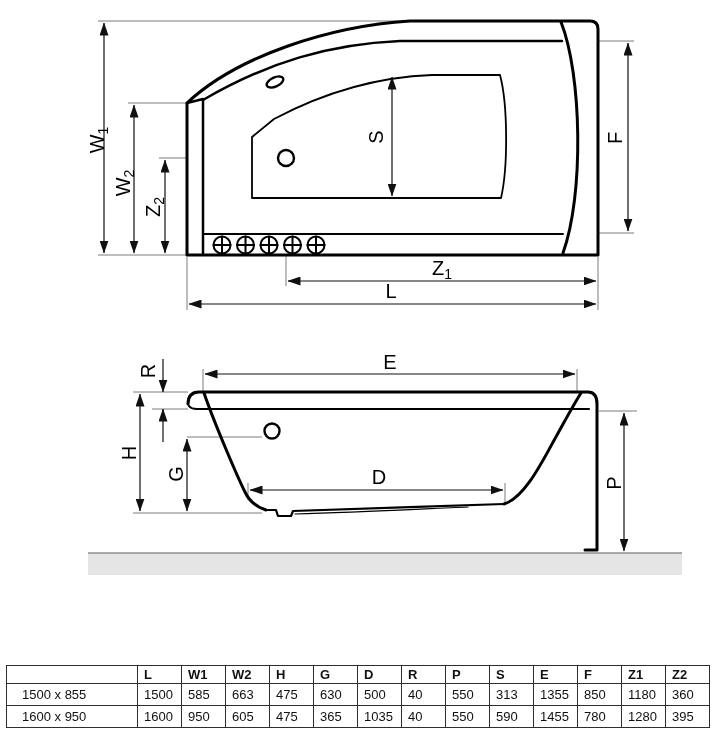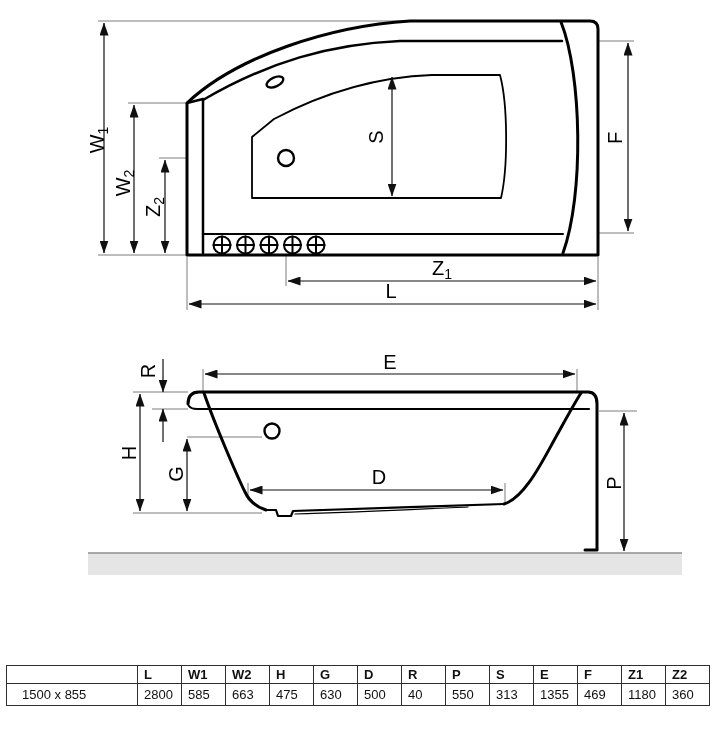--- a/index.html
+++ b/index.html
@@ -169,30 +169,46 @@
     <th>R</th>
     <th>P</th>
     <th>S</th>
     <th>E</th>
     <th>F</th>
     <th>Z1</th>
     <th>Z2</th>
   </tr>
   <tr>
     <td class="rowlabel">1500 x 855</td>
-    <td>2800</td>
+    <td>1500</td>
     <td>585</td>
     <td>663</td>
     <td>475</td>
     <td>630</td>
     <td>500</td>
     <td>40</td>
     <td>550</td>
     <td>313</td>
     <td>1355</td>
-    <td>469</td>
+    <td>850</td>
     <td>1180</td>
     <td>360</td>
   </tr>
+  <tr>
+    <td class="rowlabel">1600 x 950</td>
+    <td>1600</td>
+    <td>950</td>
+    <td>605</td>
+    <td>475</td>
+    <td>365</td>
+    <td>1035</td>
+    <td>40</td>
+    <td>550</td>
+    <td>590</td>
+    <td>1455</td>
+    <td>780</td>
+    <td>1280</td>
+    <td>395</td>
+  </tr>
 </tbody>
     </table>
 
 </div>
 
 </body></html>

